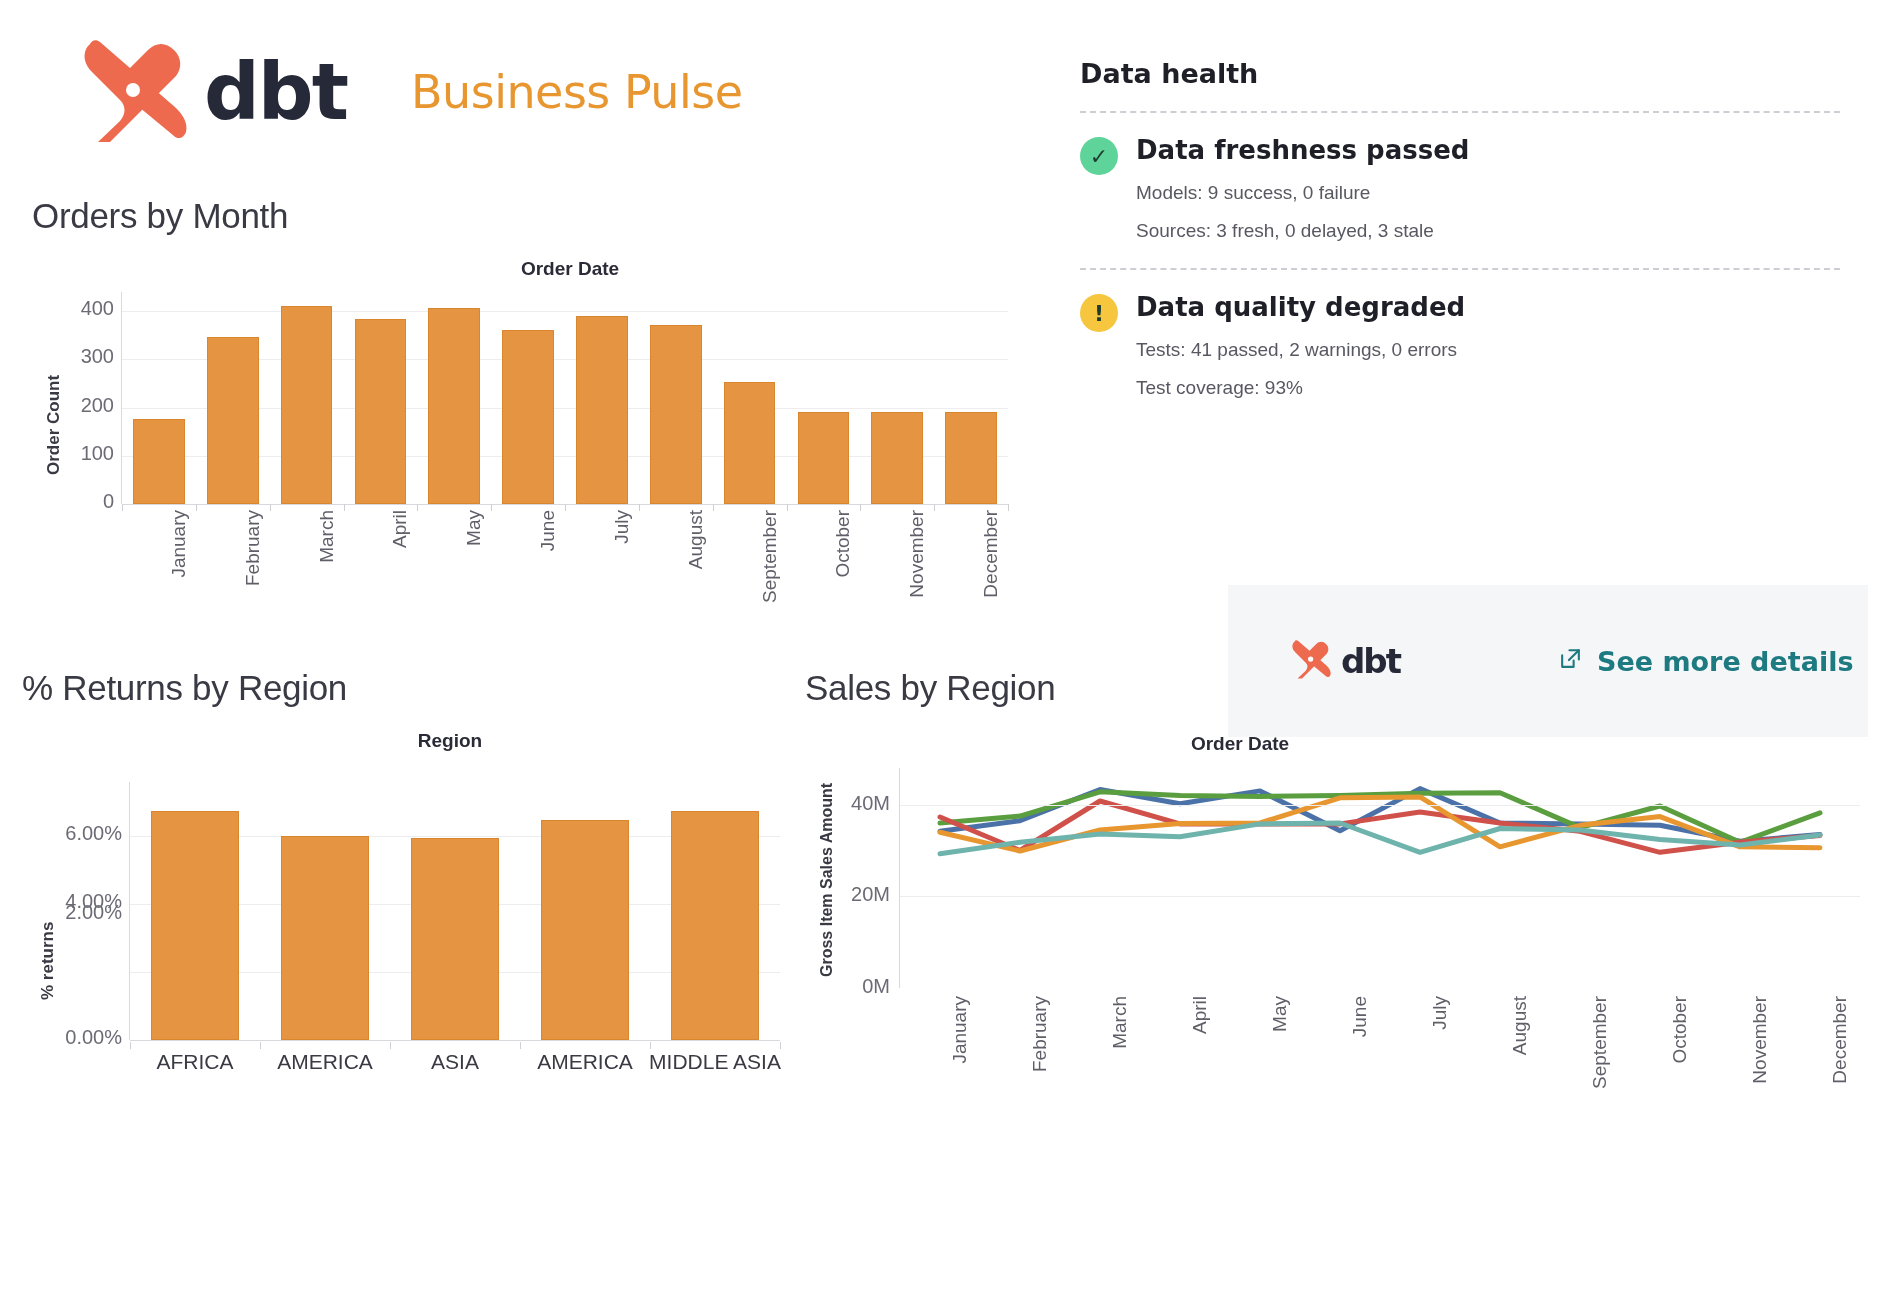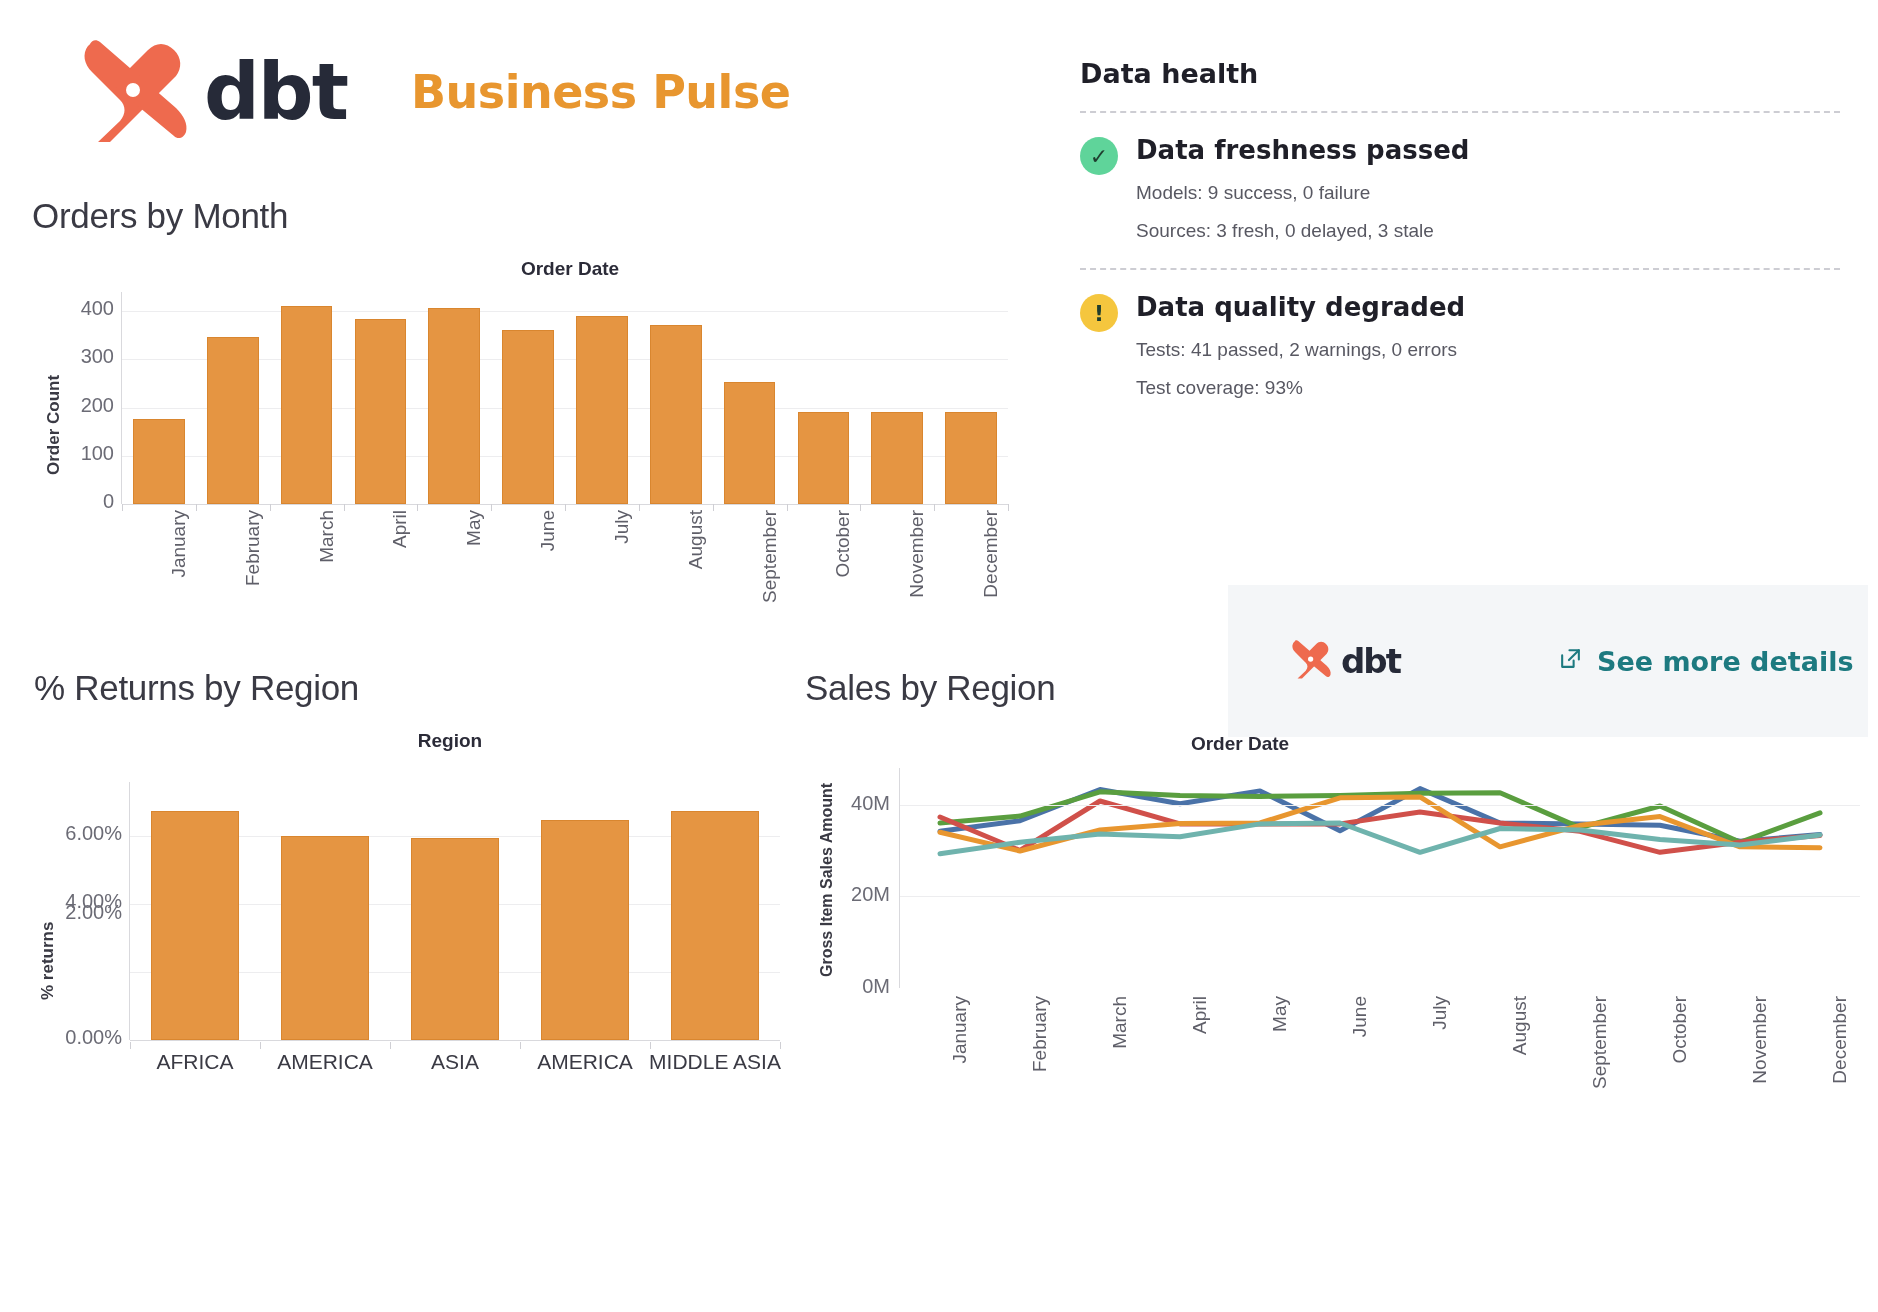--- a/index.html
+++ b/index.html
@@ -10,21 +10,21 @@
     color: #2b2b38;
     overflow: hidden;
     position: relative;
   }
 
   
   #header { position: absolute; left: 78px; top: 38px; display: flex; align-items: center; gap: 64px; }
   .dbt-logo { display: flex; align-items: center; gap: 14px; }
   .dbt-mark { position: relative; display: inline-block; }
   .dbt-word { font-family: "DejaVu Sans", sans-serif; font-weight: 700; color: #262a38; letter-spacing: -2px; }
-  #app-title { font-size: 46px; font-weight: 700; color: #e8962f; letter-spacing: -0.5px; font-family: "DejaVu Sans", sans-serif; }
+  #app-title { font-size: 46px; font-weight: 400; color: #e8962f; letter-spacing: -0.5px; font-family: "DejaVu Sans", sans-serif; }
 
   
   .panel-title { font-size: 35px; font-weight: 400; color: #3a3a44; font-family: "Liberation Sans", sans-serif; letter-spacing: -0.3px; }
 
   
   .chart-top-label { font-size: 19px; font-weight: 700; color: #2b2b38; text-align: center; }
   .ylabel { font-size: 17px; font-weight: 600; color: #3a3a44; writing-mode: vertical-rl; transform: rotate(180deg); white-space: nowrap; }
   .ytick { font-size: 20px; color: #6b6b75; text-align: right; white-space: nowrap; }
   .gridline { position: absolute; left: 0; right: 0; height: 1px; background: #ededef; }
   .axis-v { position: absolute; top: 0; bottom: 0; width: 1px; background: #d9d9dd; }
@@ -34,21 +34,21 @@
                transform-origin: left top; transform: rotate(-90deg) translate(-100%, 0); white-space: nowrap; }
   .xtick-flat { position: absolute; top: 8px; font-size: 21px; color: #3a3a44; text-align: center; white-space: nowrap; transform: translateX(-50%); }
   .tickmark { position: absolute; width: 1px; height: 7px; background: #cfcfd4; }
 
   
   #orders-panel { position: absolute; left: 32px; top: 196px; width: 1000px; }
   #orders-plot { position: absolute; left: 122px; top: 292px; width: 886px; height: 212px; }
   #orders-xaxis { position: absolute; left: 122px; top: 504px; width: 886px; height: 130px; }
 
   
-  #returns-panel { position: absolute; left: 22px; top: 668px; width: 800px; margin-left: 12px; }
+  #returns-panel { position: absolute; left: 22px; top: 668px; width: 800px; }
   #returns-plot { position: absolute; left: 130px; top: 782px; width: 650px; height: 258px; }
   #returns-xaxis { position: absolute; left: 130px; top: 1042px; width: 650px; height: 50px; }
 
   
   #sales-panel { position: absolute; left: 805px; top: 668px; width: 1060px; }
   #sales-plot { position: absolute; left: 900px; top: 768px; width: 960px; height: 220px; }
   #sales-xaxis { position: absolute; left: 900px; top: 990px; width: 960px; height: 120px; }
 
   
   #health { position: absolute; left: 1080px; top: 58px; width: 760px; }

